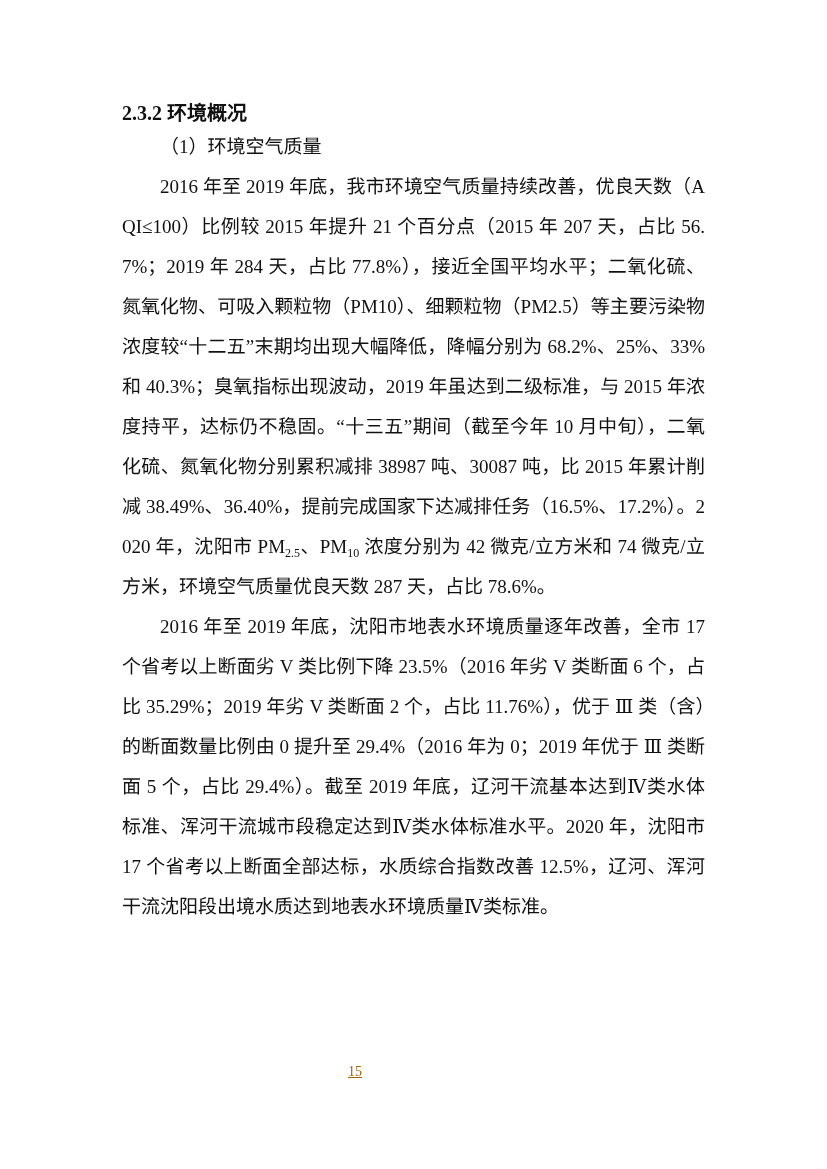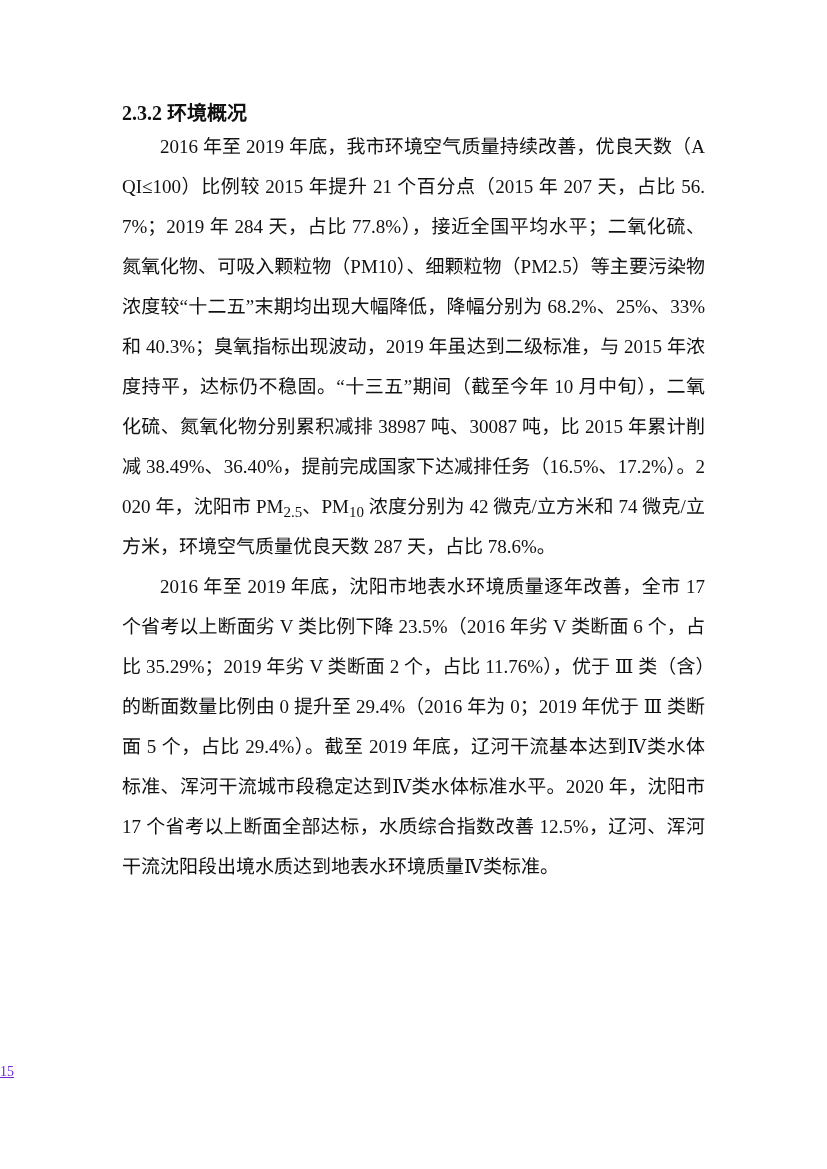--- a/index.html
+++ b/index.html
@@ -40,40 +40,42 @@
   .body-paragraph {
     margin: 0;
     font-size: 19px;
     line-height: 40px;
     text-indent: 2em;
     text-align: justify;
     text-justify: inter-character;
     word-break: break-all;
   }
   .body-paragraph sub {
-    font-size: 15px;
+    font-size: 12px;
     line-height: 0;
     vertical-align: -4px;
   }
   .page-number {
     position: absolute;
     top: 1063px;
     left: 0;
     width: 100%;
+    text-align: center;
     font-size: 14px;
     line-height: 18px;
-    color: #6d28d9;
+    color: #a16207;
     text-decoration: underline;
   }
 </style>
 </head>
 <body>
 
 <div class="page">
   <div class="content">
     <h2 class="section-heading">2.3.2 环境概况</h2>
     <div id="sections">
+        <p class="subsection-title">（1）环境空气质量</p>
         <p class="body-paragraph"><span>2016 年至 2019 年底，我市环境空气质量持续改善，优良天数（AQI≤100）比例较 2015 年提升 21 个百分点（2015 年 207 天，占比 56.7%；2019 年 284 天，占比 77.8%），接近全国平均水平；二氧化硫、氮氧化物、可吸入颗粒物（PM10）、细颗粒物（PM2.5）等主要污染物浓度较“十二五”末期均出现大幅降低，降幅分别为 68.2%、25%、33%和 40.3%；臭氧指标出现波动，2019 年虽达到二级标准，与 2015 年浓度持平，达标仍不稳固。“十三五”期间（截至今年 10 月中旬），二氧化硫、氮氧化物分别累积减排 38987 吨、30087 吨，比 2015 年累计削减 38.49%、36.40%，提前完成国家下达减排任务（16.5%、17.2%）。2020 年，沈阳市 PM</span><sub>2.5</sub><span>、PM</span><sub>10</sub><span> 浓度分别为 42 微克/立方米和 74 微克/立方米，环境空气质量优良天数 287 天，占比 78.6%。</span></p>
         <p class="body-paragraph"><span>2016 年至 2019 年底，沈阳市地表水环境质量逐年改善，全市 17 个省考以上断面劣 V 类比例下降 23.5%（2016 年劣 V 类断面 6 个，占比 35.29%；2019 年劣 V 类断面 2 个，占比 11.76%），优于 Ⅲ 类（含）的断面数量比例由 0 提升至 29.4%（2016 年为 0；2019 年优于 Ⅲ 类断面 5 个，占比 29.4%）。截至 2019 年底，辽河干流基本达到Ⅳ类水体标准、浑河干流城市段稳定达到Ⅳ类水体标准水平。2020 年，沈阳市 17 个省考以上断面全部达标，水质综合指数改善 12.5%，辽河、浑河干流沈阳段出境水质达到地表水环境质量Ⅳ类标准。</span></p>
       </div>
   </div>
   <div class="page-number">15</div>
 </div>
 
 </body></html>

